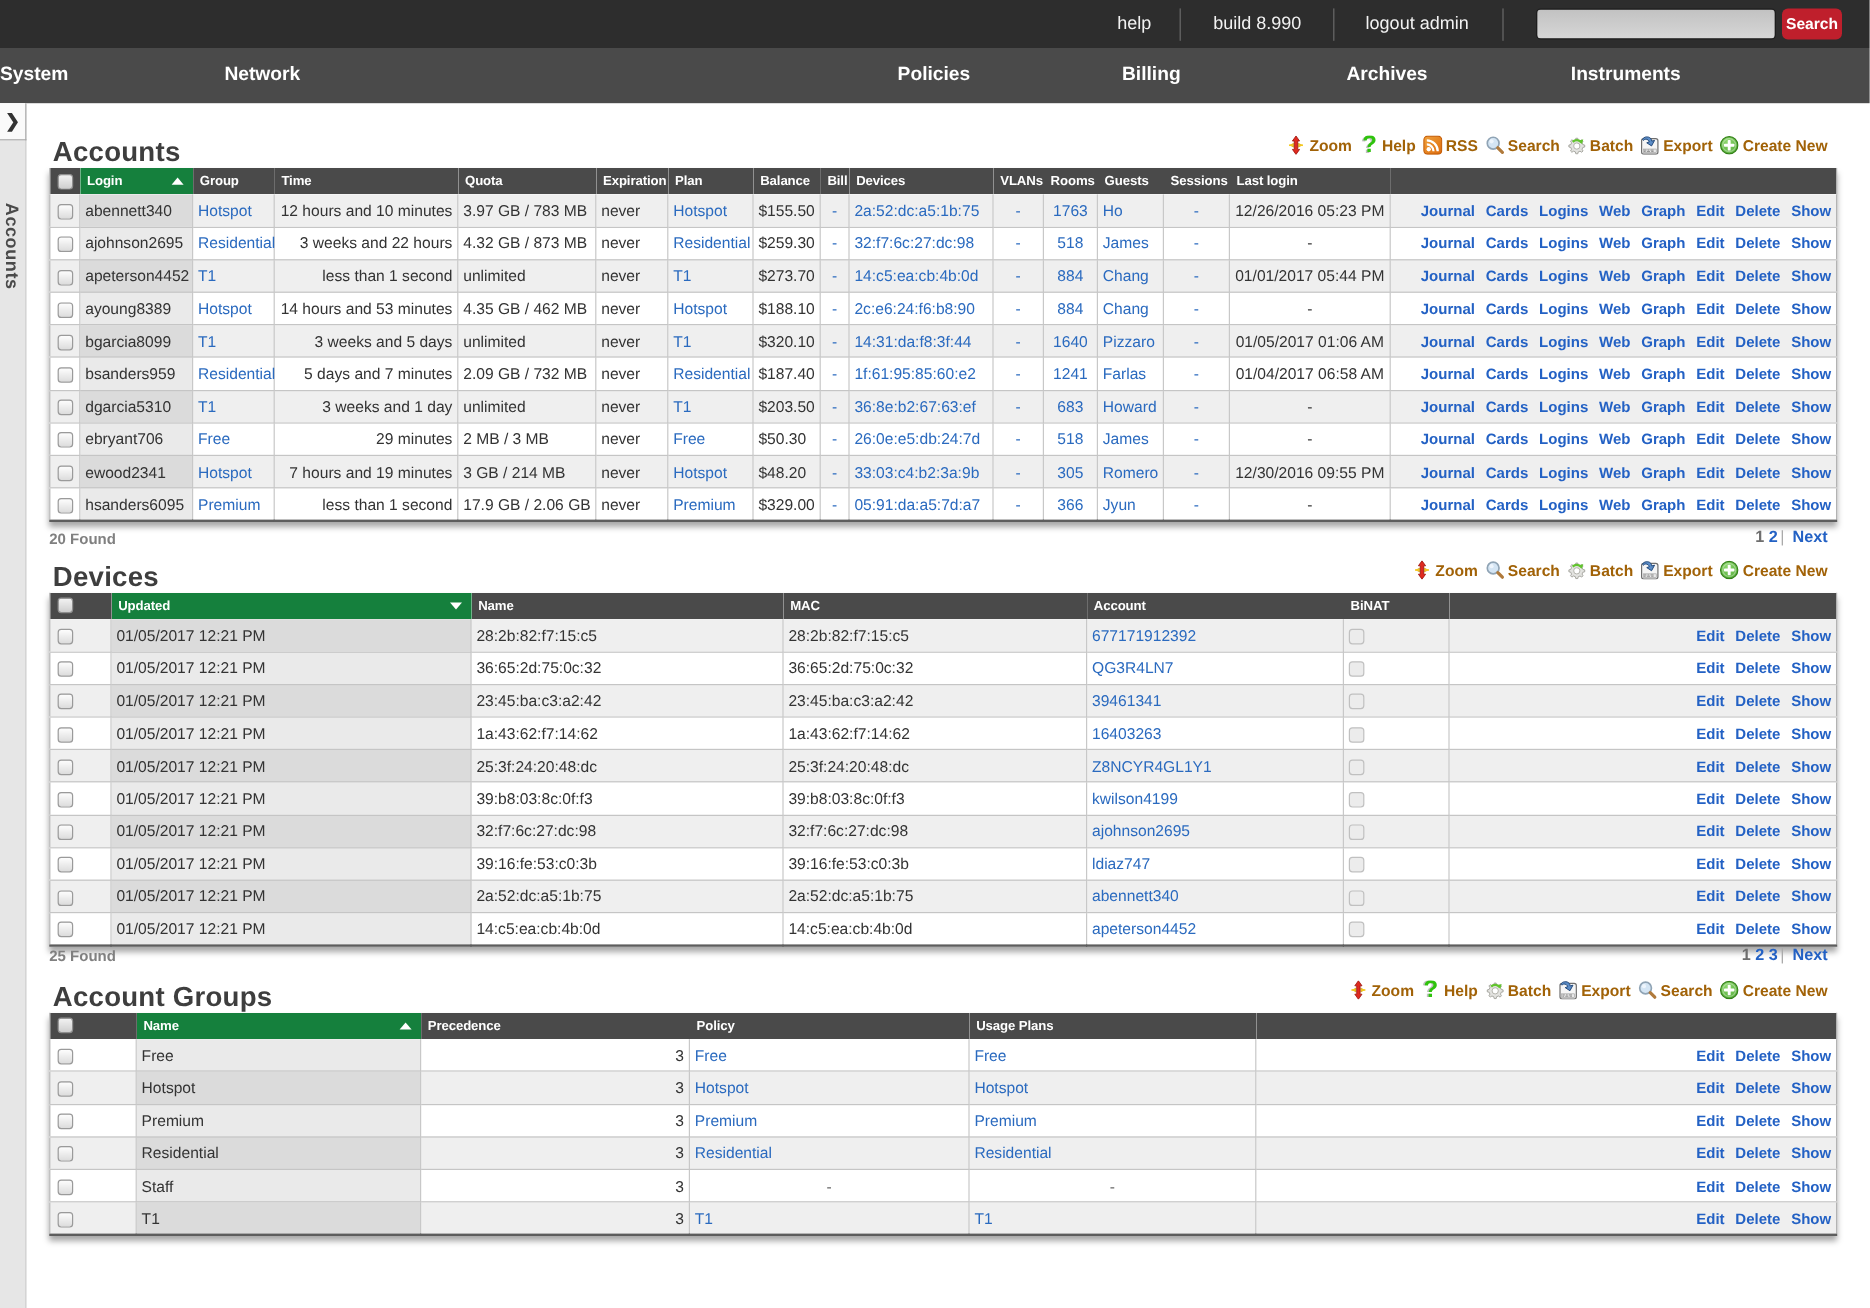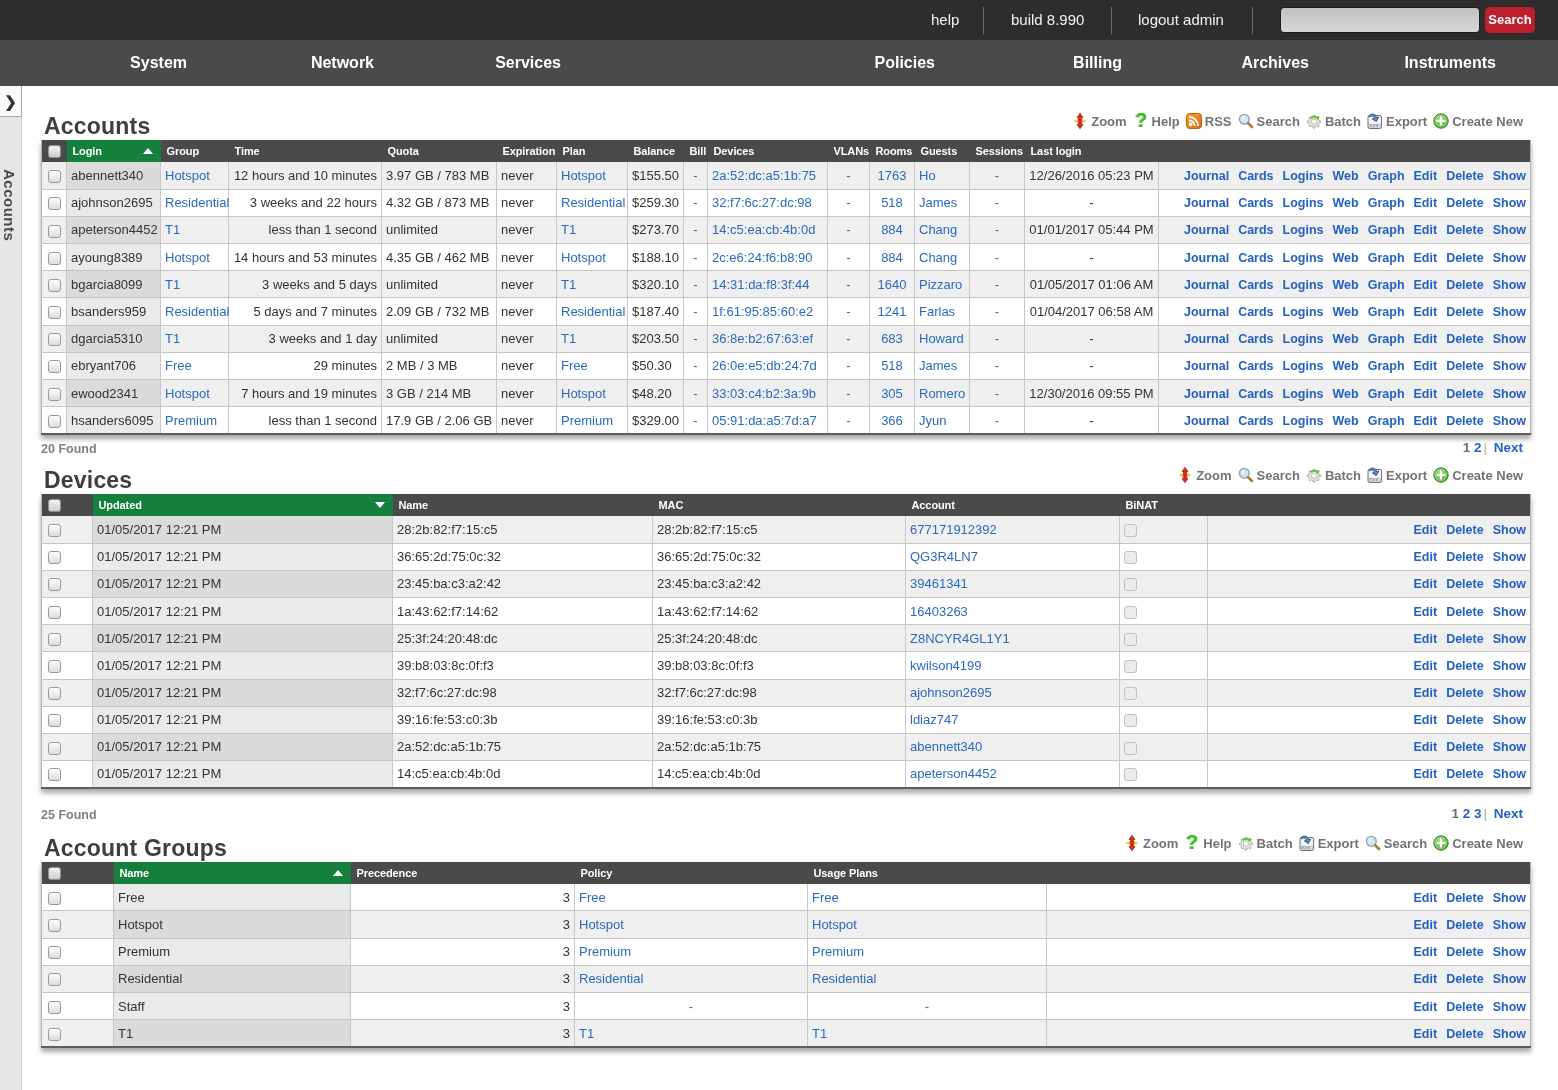--- a/index.html
+++ b/index.html
@@ -8,35 +8,35 @@
 
 
 #topbar { position:absolute; left:0; top:0; width:1558px; height:40px; background:#2d2d2d; }
 #topbar .titem { position:absolute; top:0; height:40px; line-height:40px; color:#f2f2f2; font-size:15px; }
 .tsep { position:absolute; top:7px; width:1px; height:27px; background:#6a6a6a; }
 #sinput { position:absolute; left:1280px; top:7px; width:200px; height:26px; background:linear-gradient(#c2c2c2,#d6d6d6); border-radius:4px; border:1px solid #1d1d1d; }
 #sbtn { position:absolute; left:1485px; top:7px; width:50px; height:26px; background:#bf1f2c; border-radius:5px; color:#fff; font-weight:bold; font-size:13px; text-align:center; line-height:26px; }
 
 
 #navbar { position:absolute; left:0; top:40px; width:1558px; height:46px; background:#4a4a4a; }
-#navbar .ni { position:absolute; top:0; width:187px; height:46px; line-height:46px; text-align:right; color:#fff; font-weight:bold; font-size:16px; }
+#navbar .ni { position:absolute; top:0; width:187px; height:46px; line-height:46px; text-align:left; color:#fff; font-weight:bold; font-size:16px; }
 #navbar .ni.red { color:#ee2222; }
 
 
 #sidebar { position:absolute; left:0; top:86px; width:22px; height:1004px; background:#e6e6e6; border-right:1px solid #d0d0d0; }
 #sbox { position:absolute; left:0; top:0; width:22px; height:31px; background:#fafafa; border-right:1px solid #aaa; border-bottom:1px solid #aaa; text-align:center; }
 #sbox span { font-size:15px; font-weight:bold; color:#333; line-height:31px; }
 #vtext { position:absolute; left:1px; top:83px; writing-mode:vertical-rl; font-size:15px; font-weight:bold; color:#4a4a4a; letter-spacing:0.5px; }
 
 
 #content { position:absolute; left:41px; top:86px; width:1489px; }
 .sechead { position:relative; height:26px; }
 .sechead h2 { position:absolute; left:3px; top:5px; font-size:23px; line-height:26px; color:#3e3e3e; letter-spacing:0.2px; }
 .toolbar { position:absolute; right:7px; top:5px; height:17px; white-space:nowrap; }
-.toolbar .ti { display:inline-block; margin-left:6px; font-size:13px; font-weight:bold; color:#737373; vertical-align:top; line-height:17px; }
+.toolbar .ti { display:inline-block; margin-left:6px; font-size:13px; font-weight:bold; color:#a16207; vertical-align:top; line-height:17px; }
 .toolbar svg { vertical-align:top; margin-right:3px; margin-top:0px; }
 
 table { border-collapse:collapse; table-layout:fixed; width:1489px; border-left:1px solid #b3b3b3; border-right:1px solid #b3b3b3; border-bottom:2px solid #5d5d5d; box-shadow:0 4px 5px rgba(0,0,0,0.35); }
 th { background:#4a4a4a; color:#fff; font-size:11px; letter-spacing:-0.1px; font-weight:bold; text-align:left; height:22px; padding:0 3px 0 6px; position:relative; }
 th.sorted { background:#15803d; }
 td { height:27.2px; padding:0 4px; font-size:13px; color:#333; border-bottom:1px solid #c5c5c5; border-right:1px solid #c8c8c8; overflow:visible; white-space:nowrap; }
 td:last-child { border-right:none; }
 tr.o td { background:#efefef; }
 tr.e td { background:#ffffff; }
 tr.o td.s { background:#dbdbdb; }
@@ -63,21 +63,20 @@
   <div class="titem" style="left:1011px;">build 8.990</div>
   <div class="tsep" style="left:1111px;"></div>
   <div class="titem" style="left:1138px;">logout admin</div>
   <div class="tsep" style="left:1252px;"></div>
   <div id="sinput"></div>
   <div id="sbtn">Search</div>
 </div>
 <div id="navbar">
   <div class="ni" style="left:0px;">System</div>
   <div class="ni" style="left:187px;">Network</div>
-  <div class="ni" style="left:374px;">Services</div>
   <div class="ni" style="left:748px;">Policies</div>
   <div class="ni" style="left:935px;">Billing</div>
   <div class="ni" style="left:1122px;">Archives</div>
   <div class="ni" style="left:1309px;">Instruments</div>
 </div>
 <div id="sidebar">
   <div id="sbox"><span>❯</span></div>
   <div id="vtext">Accounts</div>
 </div>
 <div id="content">
@@ -503,21 +502,21 @@
           <td style="padding:0 0 0 6px;"><span class="cb"></span></td>
           <td class="s">01/05/2017 12:21 PM</td>
           <td>14:c5:ea:cb:4b:0d</td>
           <td>14:c5:ea:cb:4b:0d</td>
           <td><a>apeterson4452</a></td>
           <td><span class="cbd"></span></td>
           <td class="r"><a class="act">Edit</a><a class="act">Delete</a><a class="act">Show</a></td>
         </tr>
 </tbody>
   </table>
-  <div class="foundrow" style="margin-top:19px;">25 Found
+  <div class="foundrow" style="margin-top:1px;">25 Found
     <span class="pager">1 <a>2</a> <a>3</a><span class="sep">|</span> <a>Next</a></span>
   </div>
 
   <div class="sechead" style="margin-top:8px;">
     <h2>Account Groups</h2>
     <div class="toolbar" id="tb3"><span class="ti"><svg width="16" height="16" viewBox="0 0 16 16">
             <path d="M3.2 8 L6 6.3 L6 9.7 Z" fill="#f5c91f" stroke="#c79b10" stroke-width="0.5"></path>
             <path d="M12.8 8 L10 6.3 L10 9.7 Z" fill="#f5c91f" stroke="#c79b10" stroke-width="0.5"></path>
             <rect x="2.2" y="7.3" width="3" height="1.4" fill="#f5c91f"></rect>
             <rect x="10.8" y="7.3" width="3" height="1.4" fill="#f5c91f"></rect>

